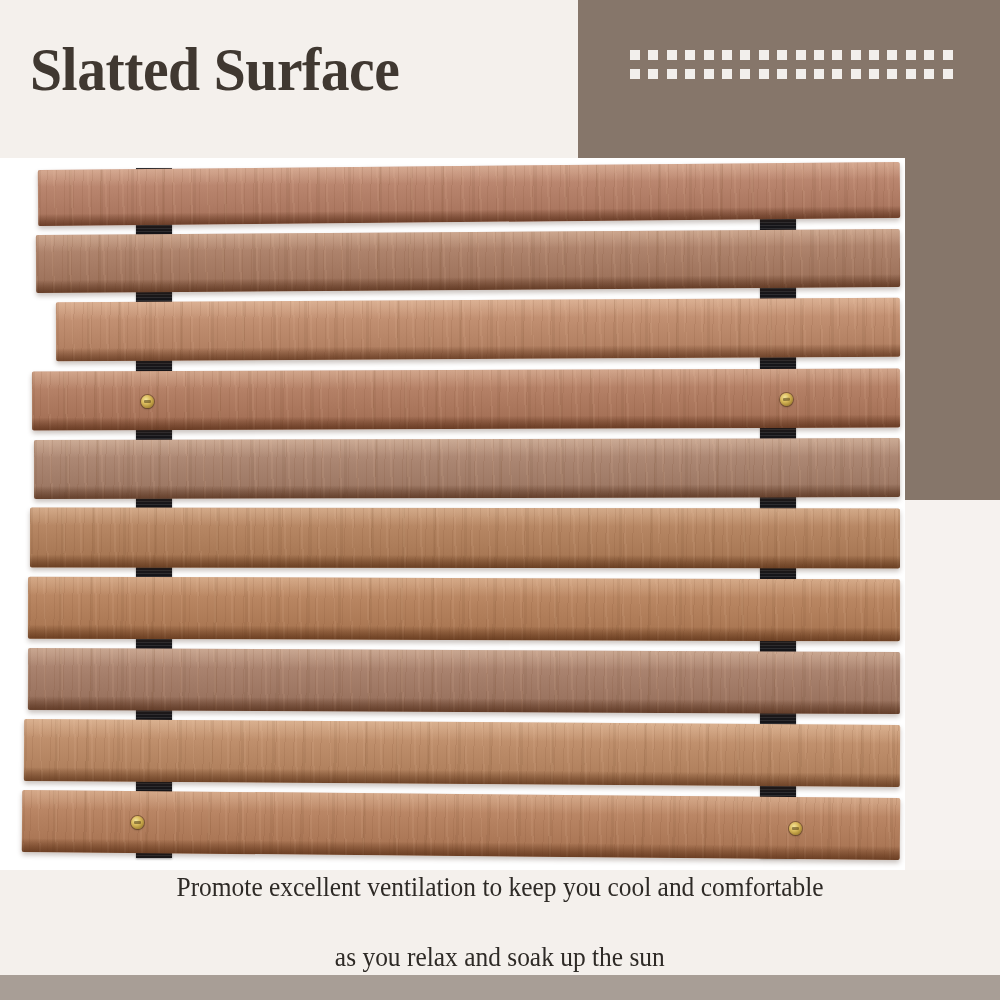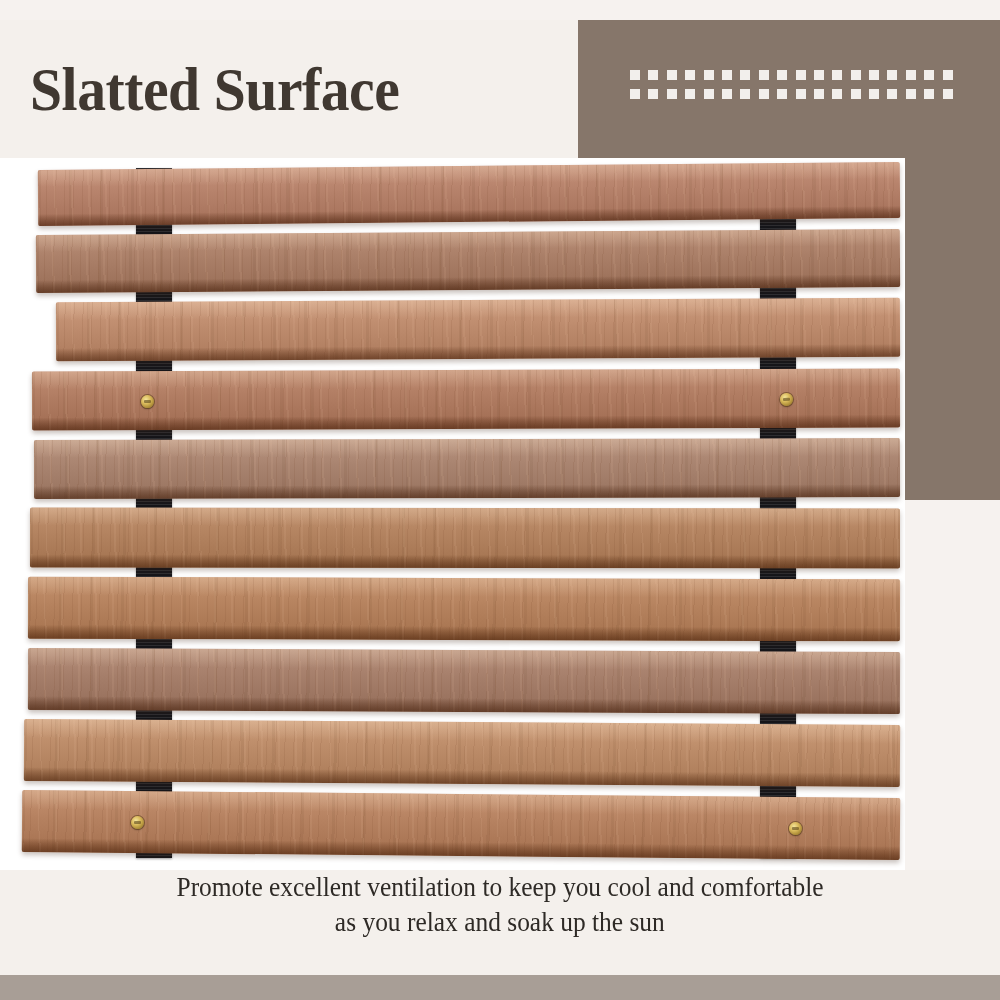--- a/index.html
+++ b/index.html
@@ -5,21 +5,21 @@
   html,body{margin:0;padding:0;}
   body{
     width:1000px;height:1000px;
     font-family:"Liberation Serif",serif;
     background:#ffffff;
     overflow:hidden;
   }
   .page{position:relative;width:1000px;height:1000px;overflow:hidden;background:#f6f2ef;}
 
   
-  .header{position:absolute;left:0;top:0;width:1000px;height:158px;margin-top:20px;}
+  .header{position:absolute;left:0;top:0;width:1000px;height:158px;}
   .header-left{
     position:absolute;left:0;top:0;width:578px;height:158px;
     background:#f4f0ec;
   }
   .header-right{
     position:absolute;left:578px;top:0;width:422px;height:158px;
     background:#86766a;
   }
   .title{
     position:absolute;left:30px;top:38px;
@@ -104,21 +104,21 @@
   .screw::after{
     content:"";position:absolute;left:3px;top:5px;width:7px;height:3px;
     background:rgba(80,60,20,.55);border-radius:1px;
   }
 
   
   .caption{
     position:absolute;left:0;top:870px;width:1000px;height:105px;
     background:#f4f0ec;
     display:flex;flex-direction:column;
-    align-items:center;justify-content:flex-start;
+    align-items:center;justify-content:space-between;
   }
   .caption-line{
     font-family:"Liberation Serif",serif;
     font-size:26.5px;
     color:#2e2a26;
     line-height:1.32;
     text-align:center;
     white-space:nowrap;
     transform:scaleX(0.96);
   }

